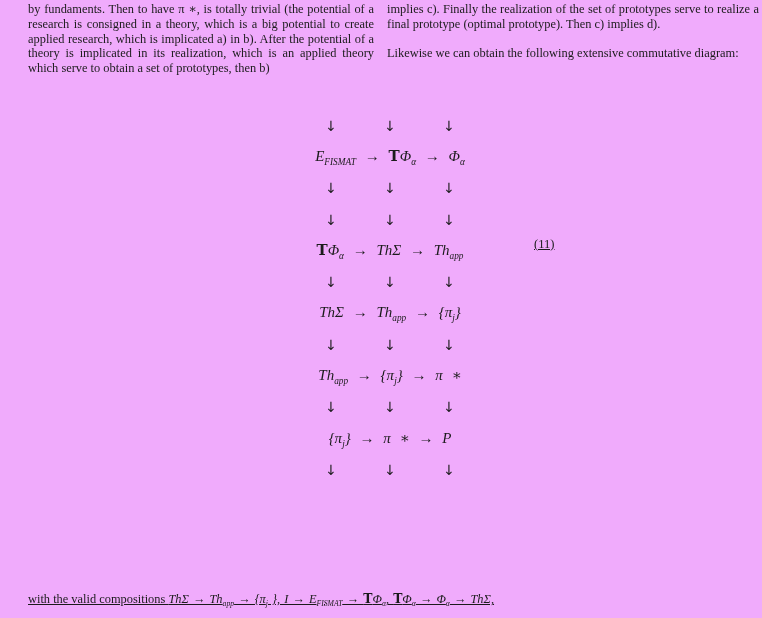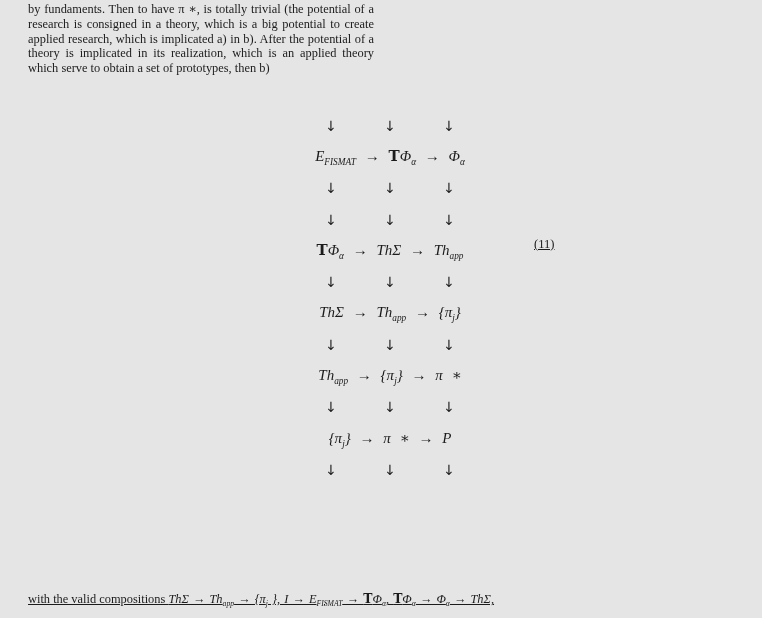--- a/index.html
+++ b/index.html
@@ -1,20 +1,20 @@
 <!DOCTYPE html>
 <html><head>
 <meta charset="utf-8">
 <style>
   html, body { margin: 0; padding: 0; background: #fff; }
   .page {
     position: relative;
     width: 762px;
     height: 618px;
-    background: #e5e5e5;
+    background: #f0abfc;
     color: #1b1b1b;
     font-family: "Liberation Serif", "DejaVu Serif", serif;
     overflow: hidden;
   }
   
   .cols {
     position: absolute;
     top: 2px;
     left: 28px;
     display: flex;
@@ -88,20 +88,24 @@
 </style>
 </head>
 <body>
 
 <div class="page">
 
   <div class="cols">
     <div class="col-left">
       <p class="para">by fundaments. Then to have π ∗, is totally trivial (the potential of a research is consigned in a theory, which is a big potential to create applied research, which is implicated a) in b). After the potential of a theory is implicated in its realization, which is an applied theory which serve to obtain a set of prototypes, then b)</p>
     </div>
+    <div class="col-right">
+      <p class="para">implies c). Finally the realization of the set of prototypes serve to realize a final prototype (optimal prototype). Then c) implies d).</p>
+      <p class="para para-gap">Likewise we can obtain the following extensive commutative diagram:</p>
+    </div>
   </div>
 
   <div class="diagram">
 
     <div class="drow">
       <span class="arrow-cell">↓</span>
         <span class="arrow-cell">↓</span>
         <span class="arrow-cell">↓</span>
     </div>
 

